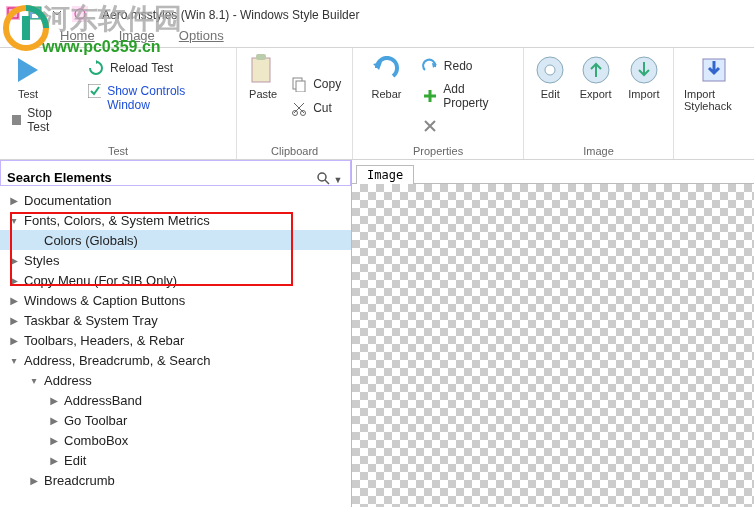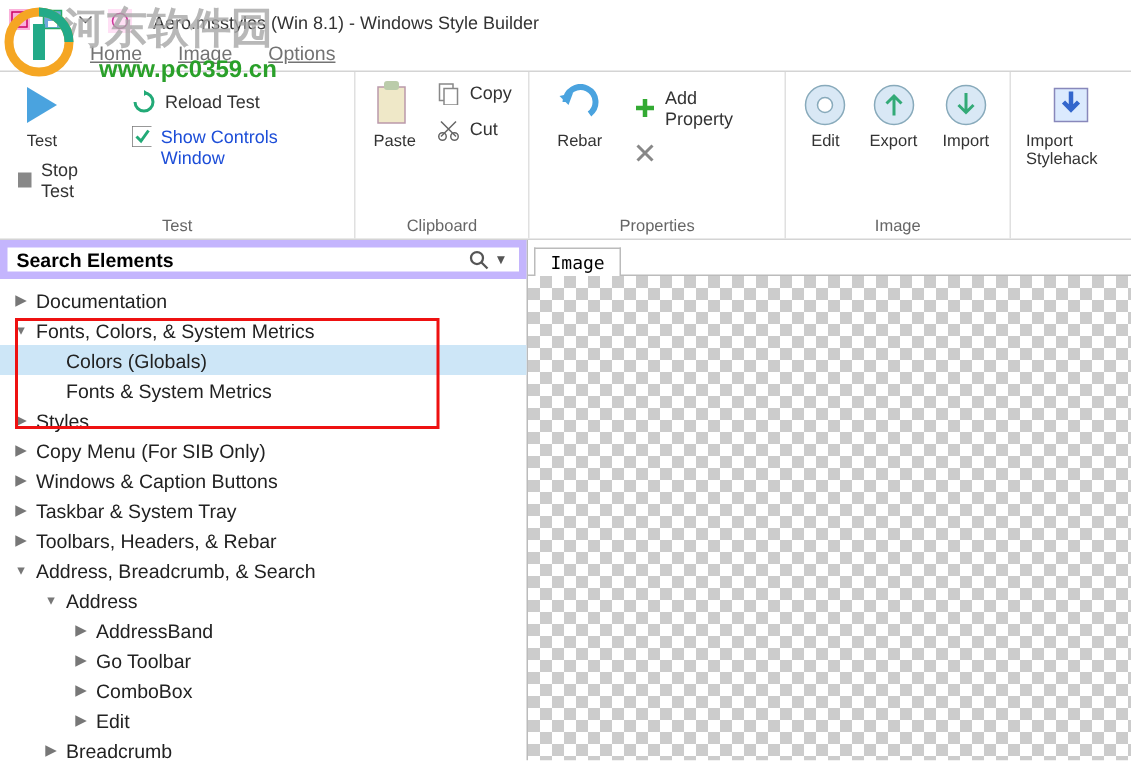--- a/index.html
+++ b/index.html
@@ -24,21 +24,21 @@
 .big-btn { display: flex; flex-direction: column; align-items: center; justify-content: flex-start; width: 52px; padding: 2px; font-size: 11px; color: #333; gap: 2px; cursor: pointer; }
 .big-btn .icon { width: 32px; height: 32px; display: flex; align-items: center; justify-content: center; }
 .small-stack { display: flex; flex-direction: column; gap: 4px; }
 .small-btn { display: flex; align-items: center; gap: 6px; font-size: 12px; color: #333; padding: 2px 4px; cursor: pointer; }
 .check-row { display: flex; align-items: flex-start; gap: 6px; font-size: 12px; color: #1d4ed8; padding: 2px 4px; }
 .stop-square { width: 10px; height: 10px; background: #888; display: inline-block; }
 
 
 .workspace { display: flex; height: calc(507px - 24px - 24px - 112px); }
 .left-pane { width: 352px; border-right: 1px solid #bbb; display: flex; flex-direction: column; }
-.search-bar { height: 26px; border: 5px solid #c4b5fd; margin: 0; display: flex; align-items: center; padding: 0 6px; }
+.search-bar { height: 26px; border: 1px solid #c4b5fd; margin: 0; display: flex; align-items: flex-end; padding: 0 6px; }
 .search-bar .label { font-weight: bold; font-size: 13px; flex: 1; }
 .search-bar .search-icon { width: 16px; color: #555; }
 .search-bar .drop { width: 12px; color: #555; font-size: 9px; text-align: center; }
 
 .tree { flex: 1; overflow: auto; padding: 4px 0; font-size: 13px; color: #222; }
 .tree-row { display: flex; align-items: center; height: 20px; padding-left: 8px; gap: 4px; cursor: pointer; }
 .tree-row .expander { width: 12px; color: #777; font-size: 10px; text-align: center; }
 .tree-row.selected { background: #cde6f7; }
 .tree-row.level1 { padding-left: 28px; }
 .tree-row.level2 { padding-left: 48px; }
@@ -53,21 +53,21 @@
   linear-gradient(45deg,transparent 75%,#ccc 75%),
   linear-gradient(-45deg,transparent 75%,#ccc 75%);
   background-size: 16px 16px;
   background-position: 0 0,0 8px,8px -8px,-8px 0;
   background-color: #fff;
 }
 
 
 .watermark { position: absolute; top: 0; left: 0; pointer-events: none; }
 .watermark .cn { font-size: 28px; font-weight: bold; color: #a7a7a7; opacity: .8; }
-.watermark .url { font-size: 16px; font-weight: bold; color: #2aa02a; margin-left: 24px; }
+.watermark .url { font-size: 16px; font-weight: bold; color: #2aa02a; }
 .wm-logo { position: absolute; top: 4px; left: 2px; }
 
 
 .red-box { position: absolute; border: 2px solid #e11; pointer-events: none; }
 
 
 svg { display: block; }
 
 .icon-reload{ width:16px;height:16px;}
 </style>
@@ -149,21 +149,21 @@
     <div class="group-body">
       <div class="big-btn">
         <span class="icon">
           <svg width="30" height="32">
               <rect x="4" y="4" width="18" height="24" fill="#efe8c8" stroke="#b9a"></rect>
               <rect x="8" y="0" width="10" height="6" rx="2" fill="#bca"></rect>
             </svg>
         </span>
         <span>Paste</span>
       </div>
-      <div class="small-stack" style="margin-top:0">
+      <div class="small-stack" style="margin-top:22px">
         <div class="small-btn">
           <svg width="16" height="16">
               <rect x="2" y="2" width="9" height="11" fill="#fff" stroke="#888"></rect>
               <rect x="5" y="5" width="9" height="11" fill="#fff" stroke="#888"></rect>
             </svg>
           <span>Copy</span>
         </div>
         <div class="small-btn">
           <svg width="16" height="16">
               <path d="M3 3 L13 13 M13 3 L3 13" stroke="#666" stroke-width="1"></path>
@@ -182,20 +182,27 @@
       <div class="big-btn">
         <span class="icon">
           <svg width="30" height="28">
               <path d="M22 20 A10 10 0 1 0 6 12" fill="none" stroke="#4aa3df" stroke-width="4"></path>
               <path d="M2 8 L8 14 L11 6 Z" fill="#4aa3df"></path>
             </svg>
         </span>
         <span>Rebar</span>
       </div>
       <div class="small-stack" style="margin-top:4px">
+        <div class="small-btn">
+          <svg width="16" height="16">
+              <path d="M3 12 A6 6 0 1 1 13 9" fill="none" stroke="#4aa3df" stroke-width="2"></path>
+              <path d="M15 6 L11 10 L10 5 Z" fill="#4aa3df"></path>
+            </svg>
+          <span>Redo</span>
+        </div>
         <div class="small-btn">
           <svg width="16" height="16">
               <path d="M8 2 V14 M2 8 H14" stroke="#3a3" stroke-width="3"></path>
             </svg>
           <span>Add Property</span>
         </div>
         <div class="small-btn">
           <svg width="16" height="16">
               <path d="M3 3 L13 13 M13 3 L3 13" stroke="#888" stroke-width="2"></path>
             </svg>
@@ -273,24 +280,20 @@
           <span>Documentation</span>
         </div>
       <div class="tree-row">
           <span class="expander">▾</span>
           <span>Fonts, Colors, &amp; System Metrics</span>
         </div>
       <div class="tree-row level1 selected">
           <span class="expander"></span>
           <span>Colors (Globals)</span>
         </div>
-      <div class="tree-row level1">
-          <span class="expander"></span>
-          <span>Fonts &amp; System Metrics</span>
-        </div>
       <div class="tree-row">
           <span class="expander">▶</span>
           <span>Styles</span>
         </div>
       <div class="tree-row">
           <span class="expander">▶</span>
           <span>Copy Menu (For SIB Only)</span>
         </div>
       <div class="tree-row">
           <span class="expander">▶</span>

